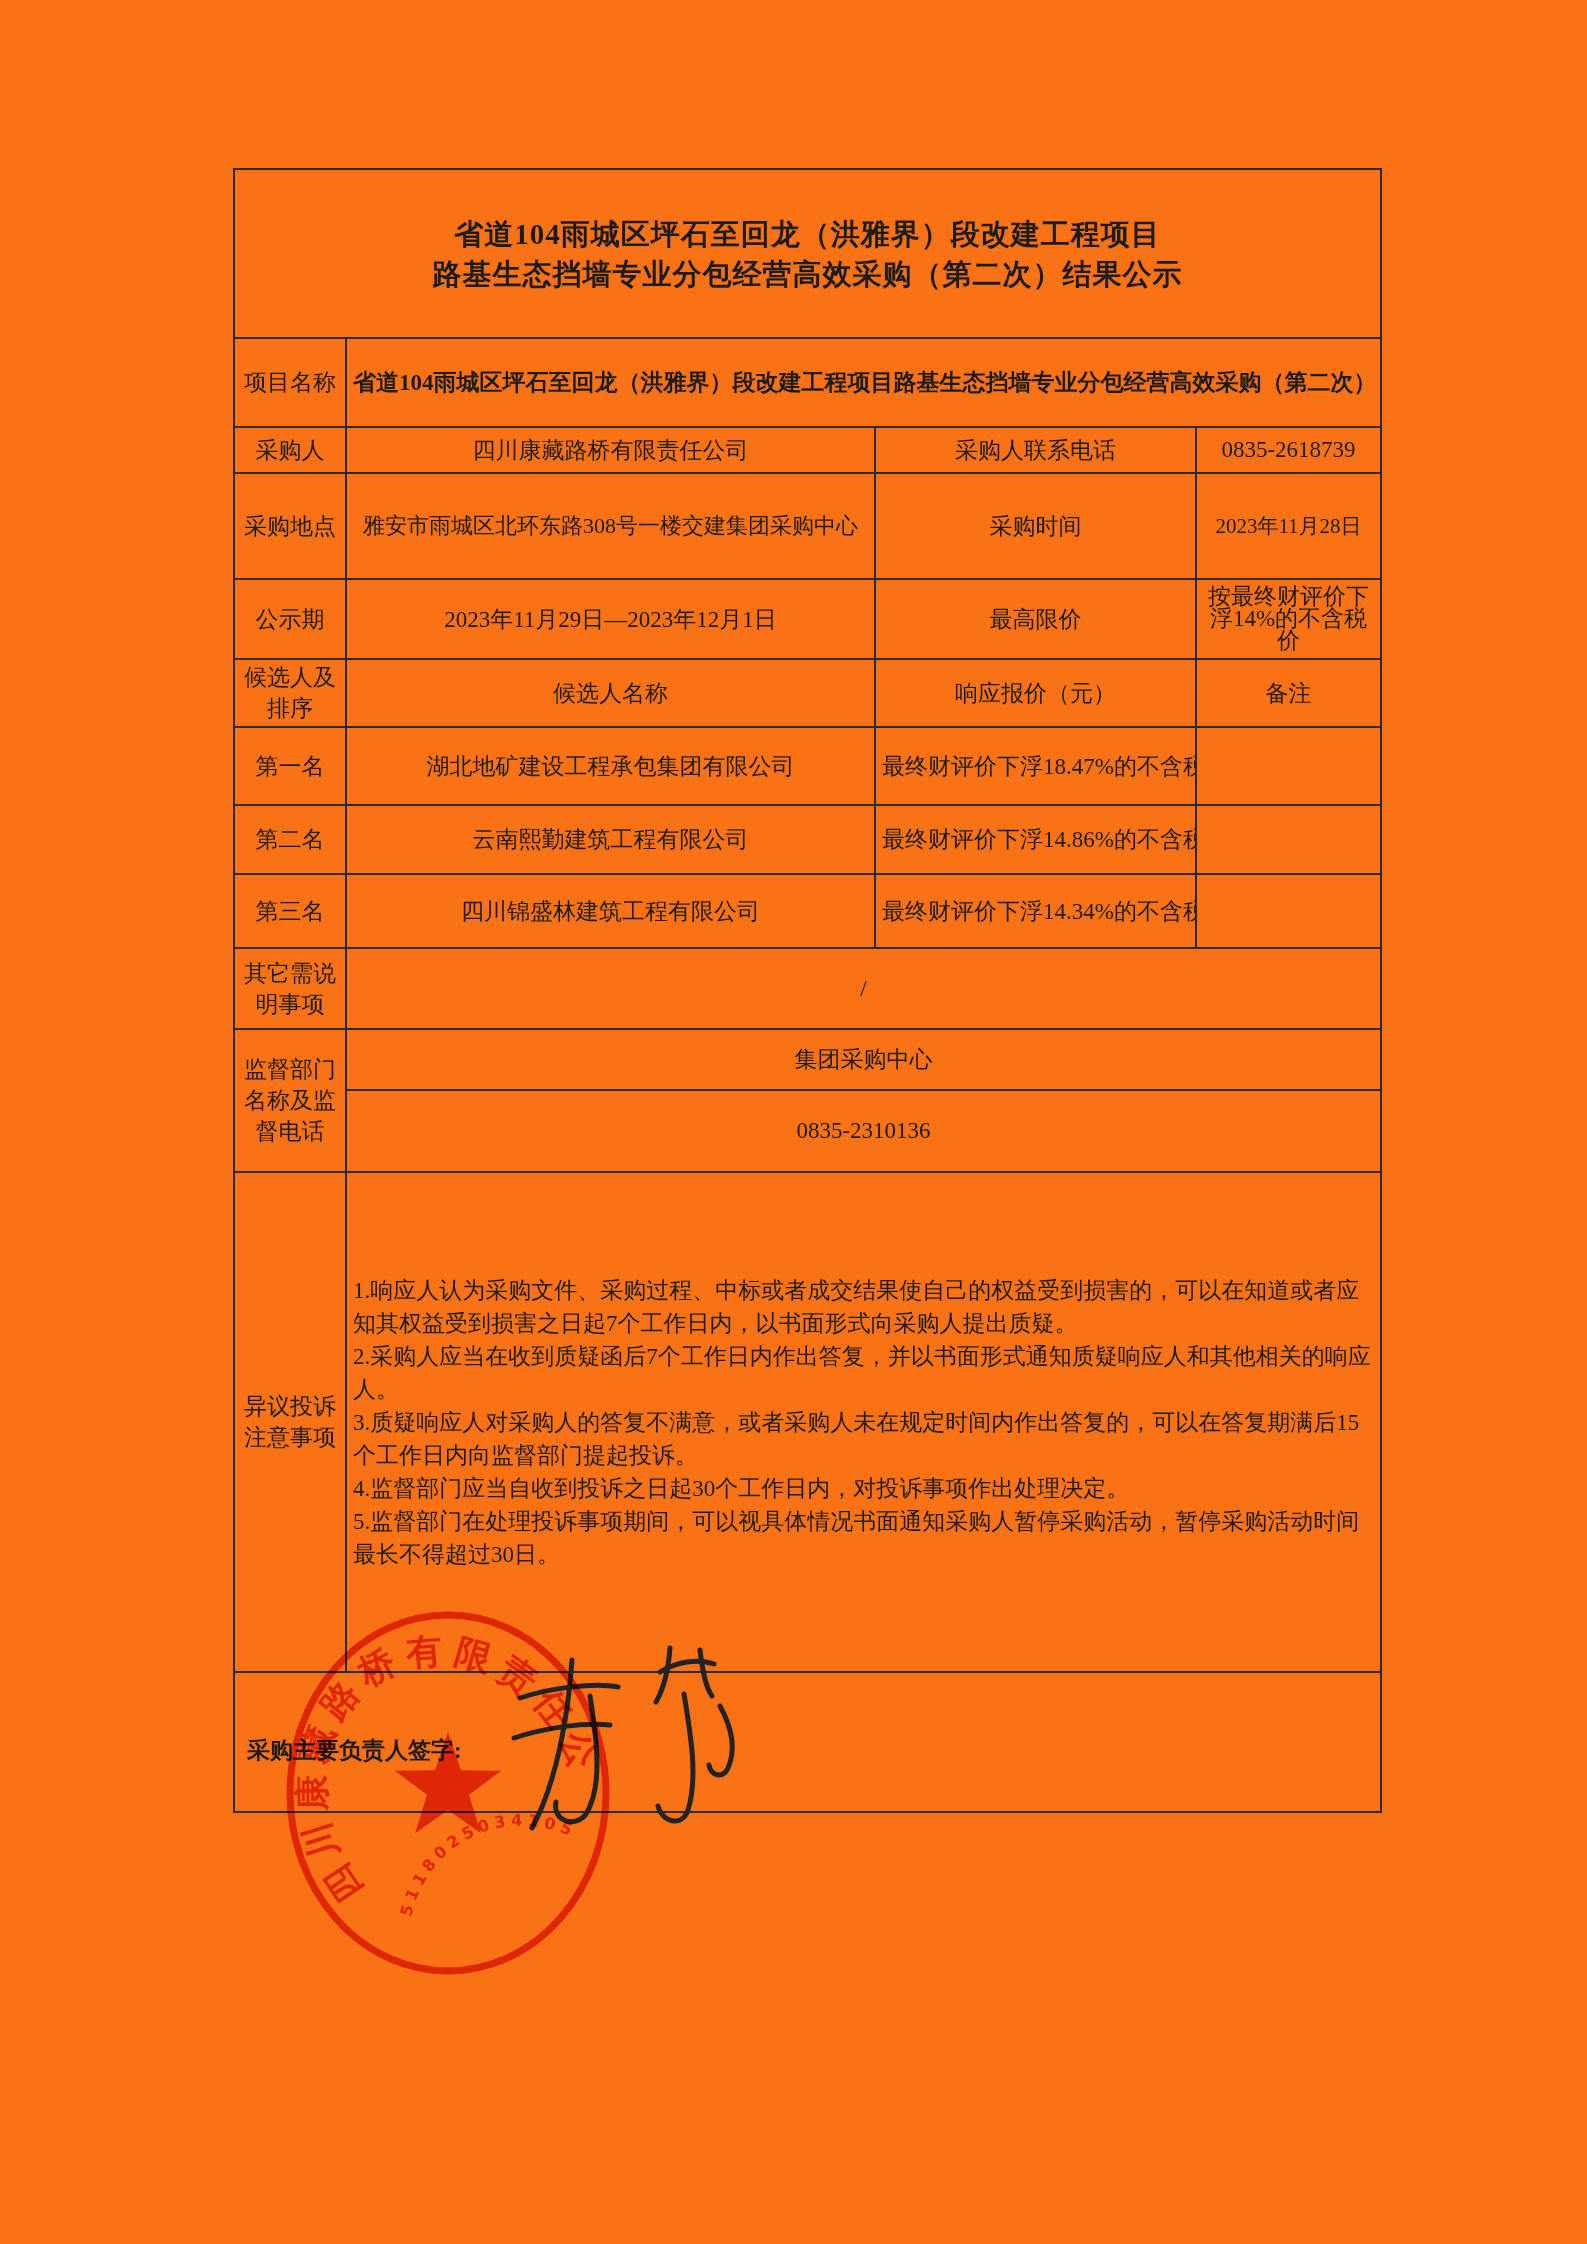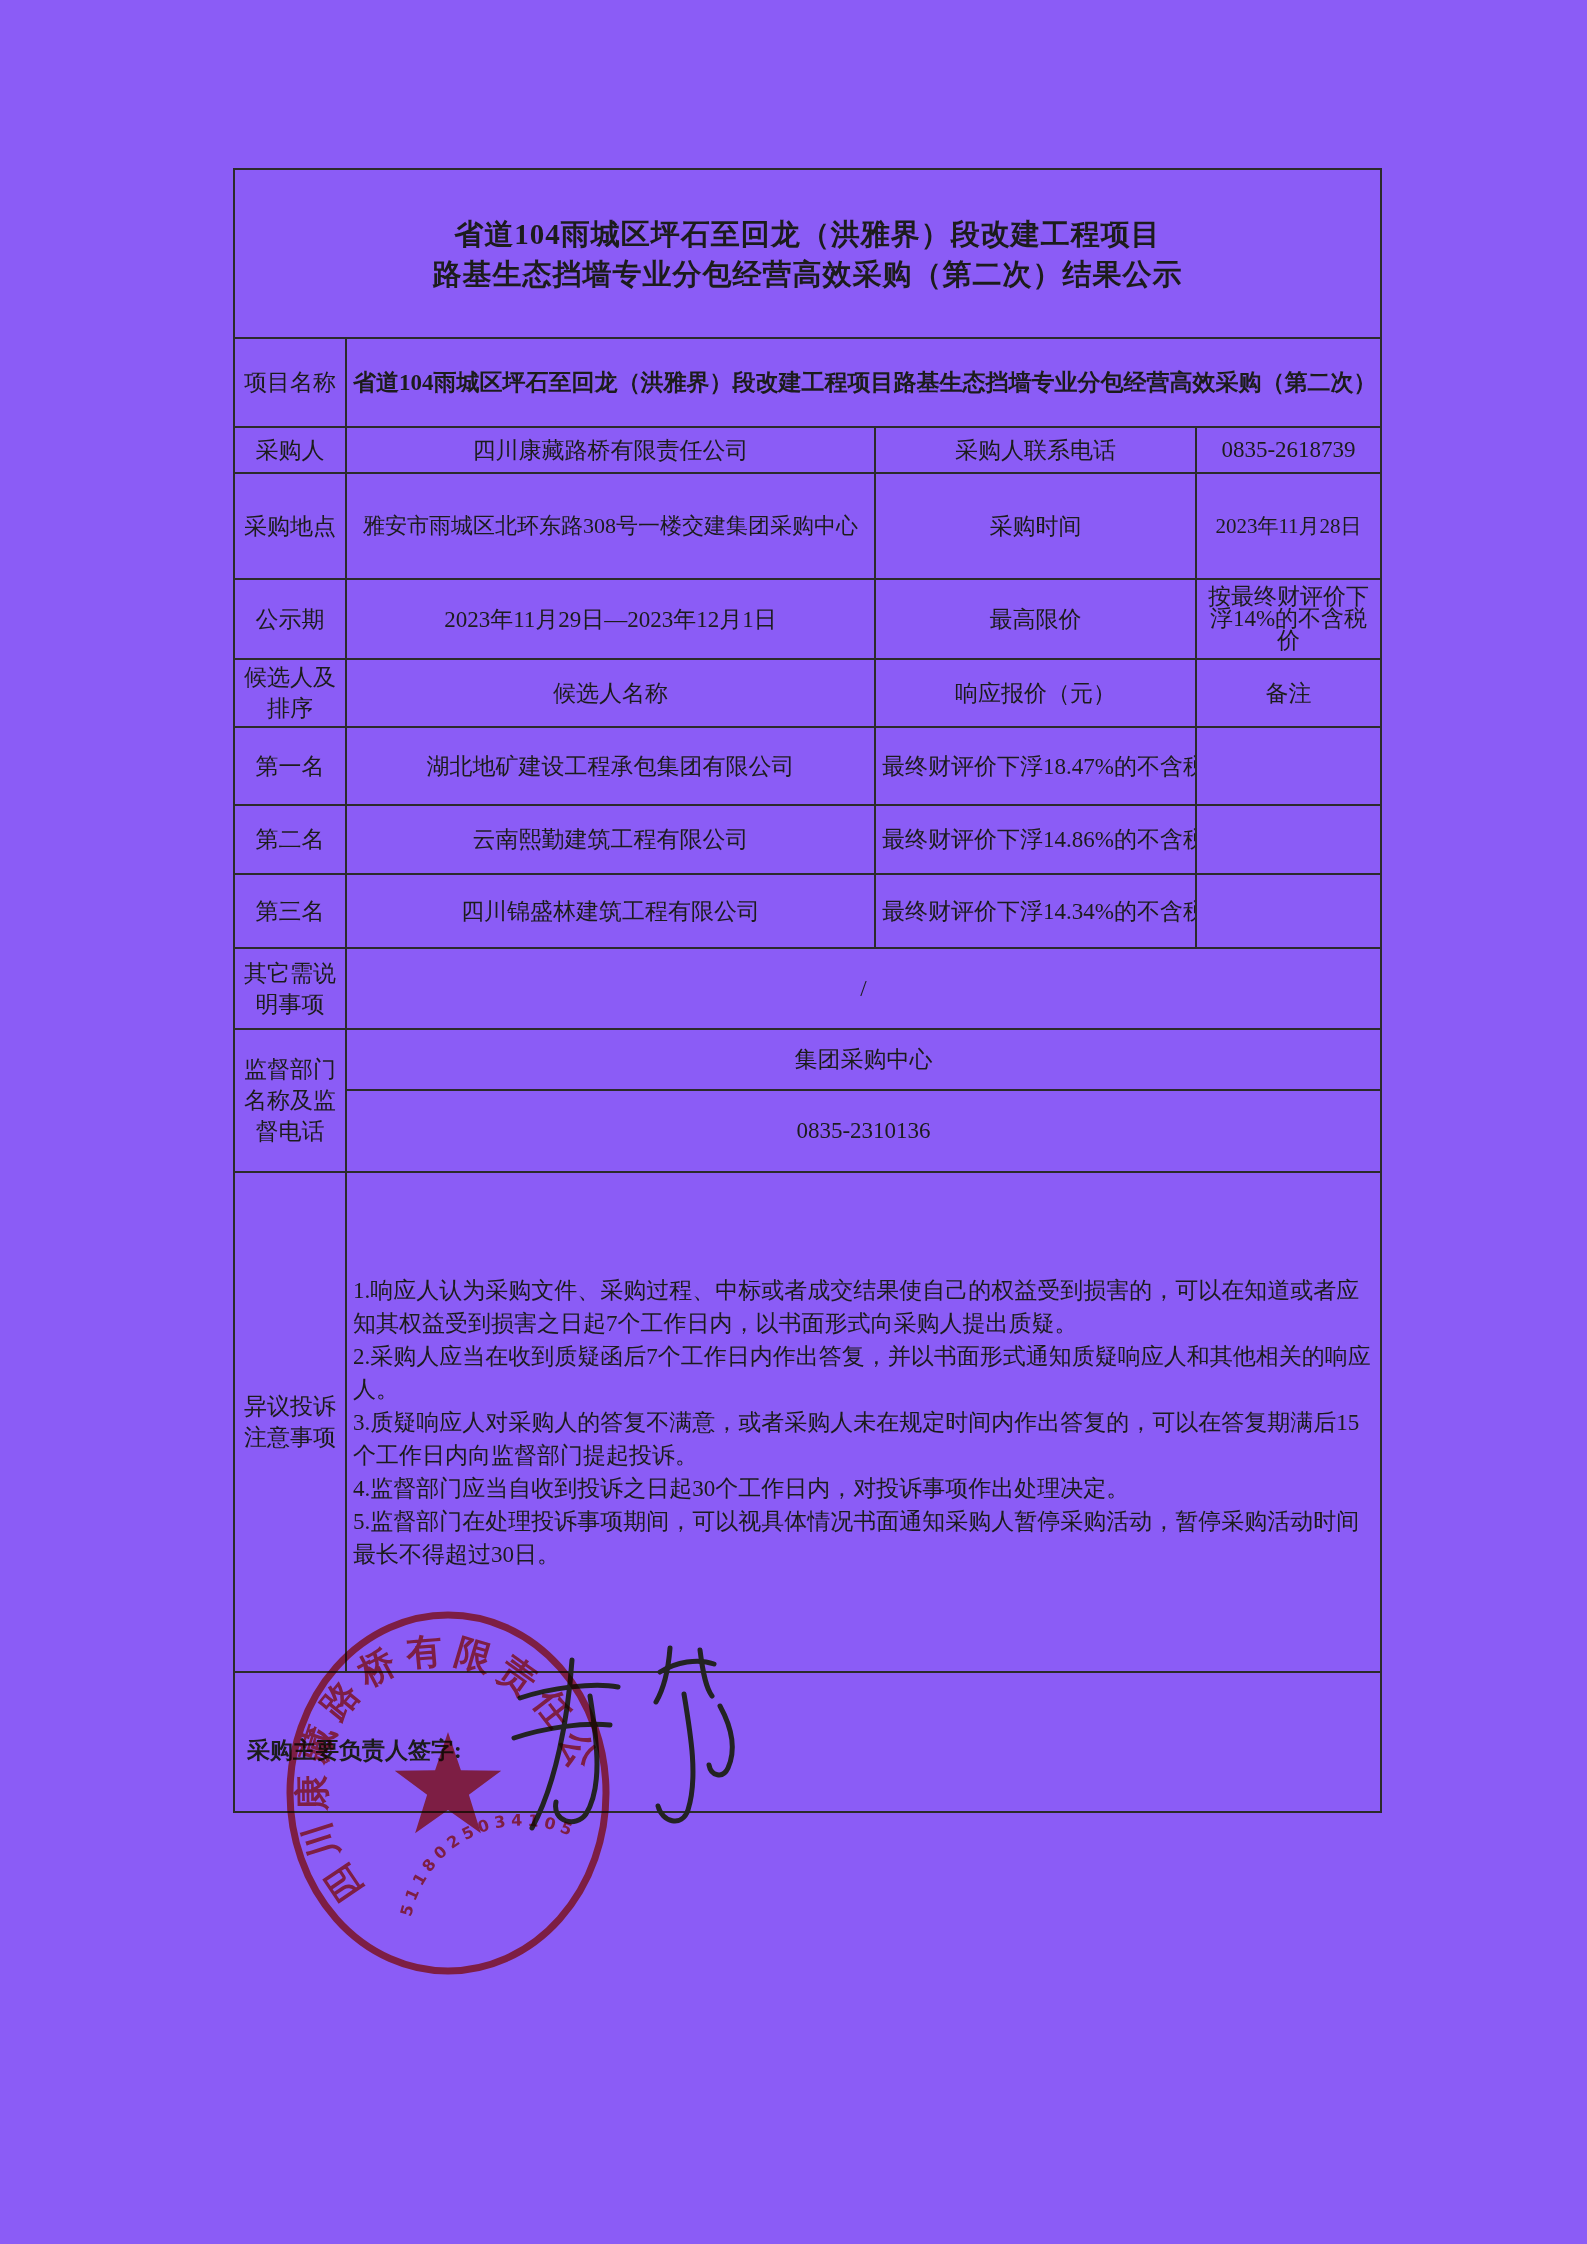--- a/index.html
+++ b/index.html
@@ -1,19 +1,19 @@
 <!DOCTYPE html>
 <html><head>
 <meta charset="utf-8">
 <style>
   html,body{margin:0;padding:0;background:#ffffff;}
   .page{
     position:relative;
     width:1587px;height:2244px;
-    background:#8b5cf6;
+    background:#f97316;
     font-family:"Liberation Serif","DejaVu Serif",serif;
     color:#1c1c1c;
     overflow:hidden;
   }
   table.doc{
     position:absolute;left:233px;top:168px;
     width:1147px;
     border-collapse:collapse;
     table-layout:fixed;
   }

